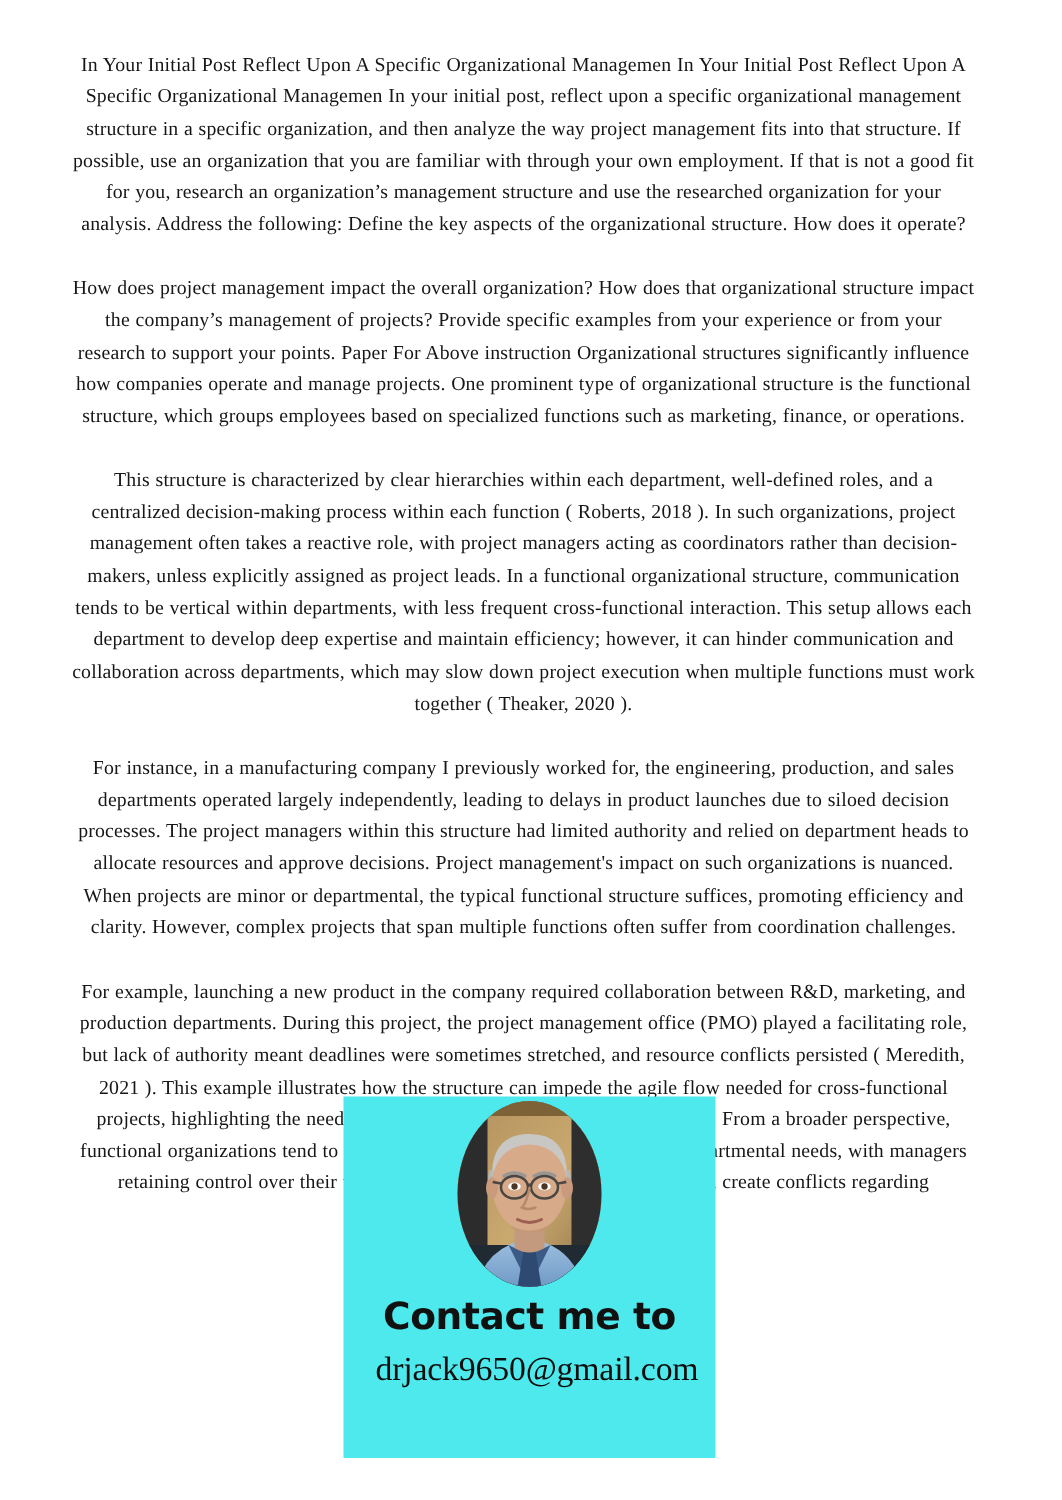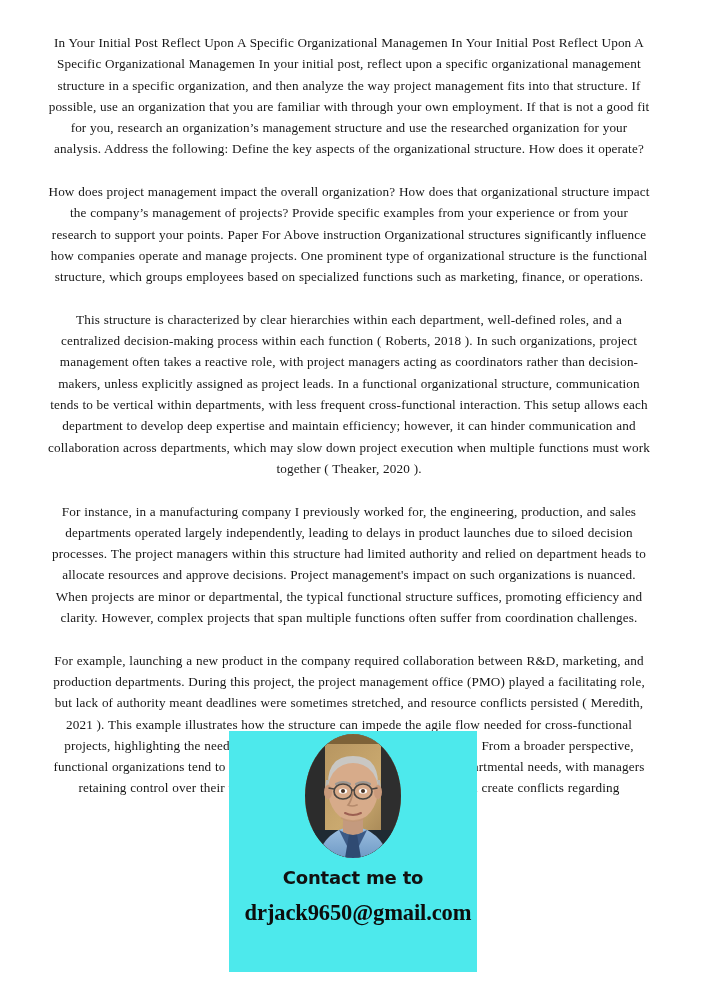--- a/index.html
+++ b/index.html
@@ -76,29 +76,29 @@
     position: absolute;
     left: 0;
     right: 0;
     top: 130px;
     text-align: center;
   }
 
   .contact-line {
     font-family: "DejaVu Sans", "Liberation Sans", sans-serif;
     font-weight: bold;
-    font-size: 18px;
+    font-size: 25px;
     line-height: 33px;
     color: #111111;
     letter-spacing: -0.01em;
   }
 
   #contact-email {
     font-family: "Liberation Serif", "DejaVu Serif", serif;
-    font-weight: bold;
+    font-weight: normal;
     font-size: 22.5px;
     line-height: 31px;
     color: #0d0d0d;
     margin-top: 3px;
     letter-spacing: -0.005em;
     padding-left: 10px;
   }
 </style>
 </head>
 <body>

